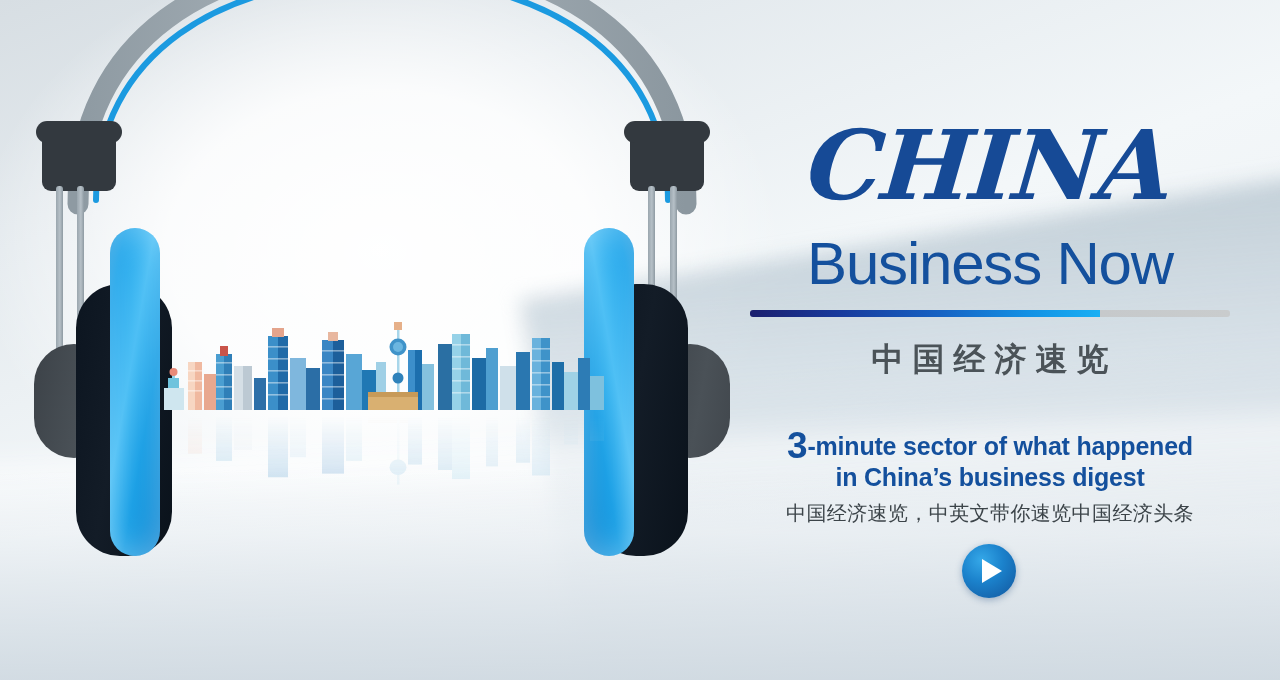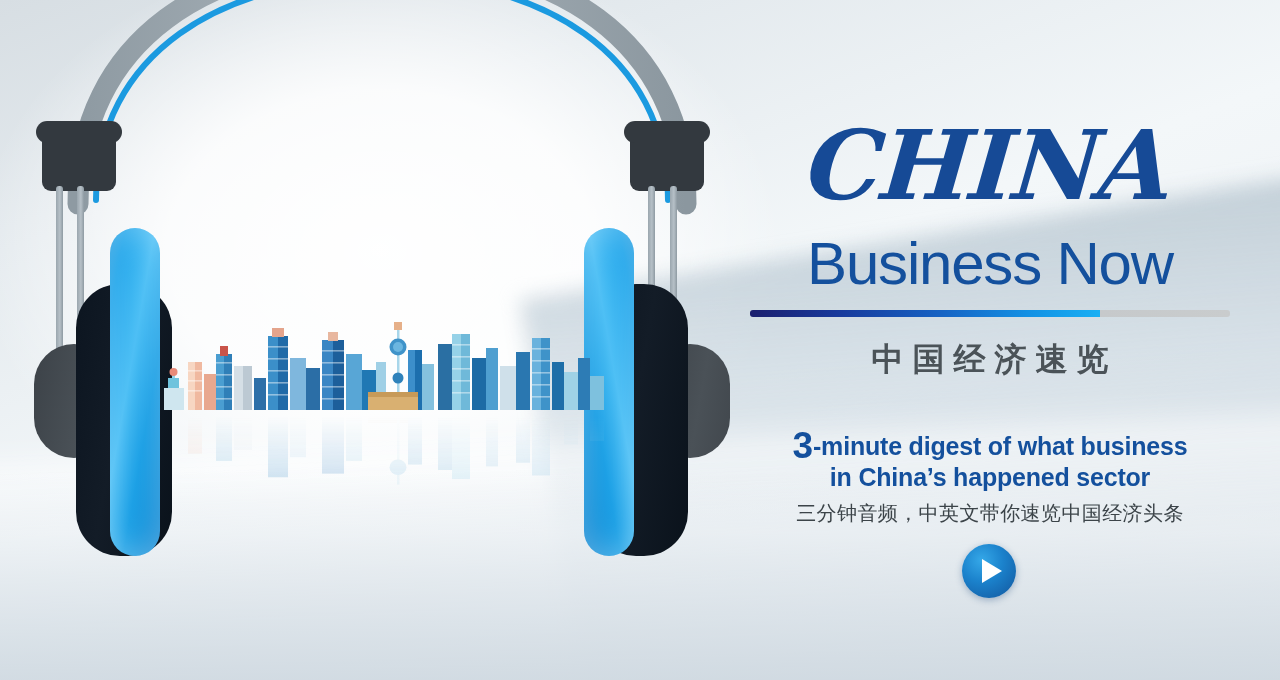--- a/index.html
+++ b/index.html
@@ -274,24 +274,24 @@
 
     <div class="china">CHINA</div>
 
     <div class="bnow">Business Now</div>
 
     <div class="rule"></div>
 
     <div class="cn-title">中国经济速览</div>
 
     <div class="tagline">
-      <span class="big">3</span><span>-minute digest of what business</span><br>
-      <span>in China’s happened sector</span>
-    </div>
-
-    <div class="cn-sub">三分钟音频，中英文带你速览中国经济头条</div>
+      <span class="big">3</span><span>-minute sector of what happened</span><br>
+      <span>in China’s business digest</span>
+    </div>
+
+    <div class="cn-sub">中国经济速览，中英文带你速览中国经济头条</div>
 
     <div class="play">
       <div class="tri"></div>
     </div>
   </div>
 
 </div>
 
 </body></html>

